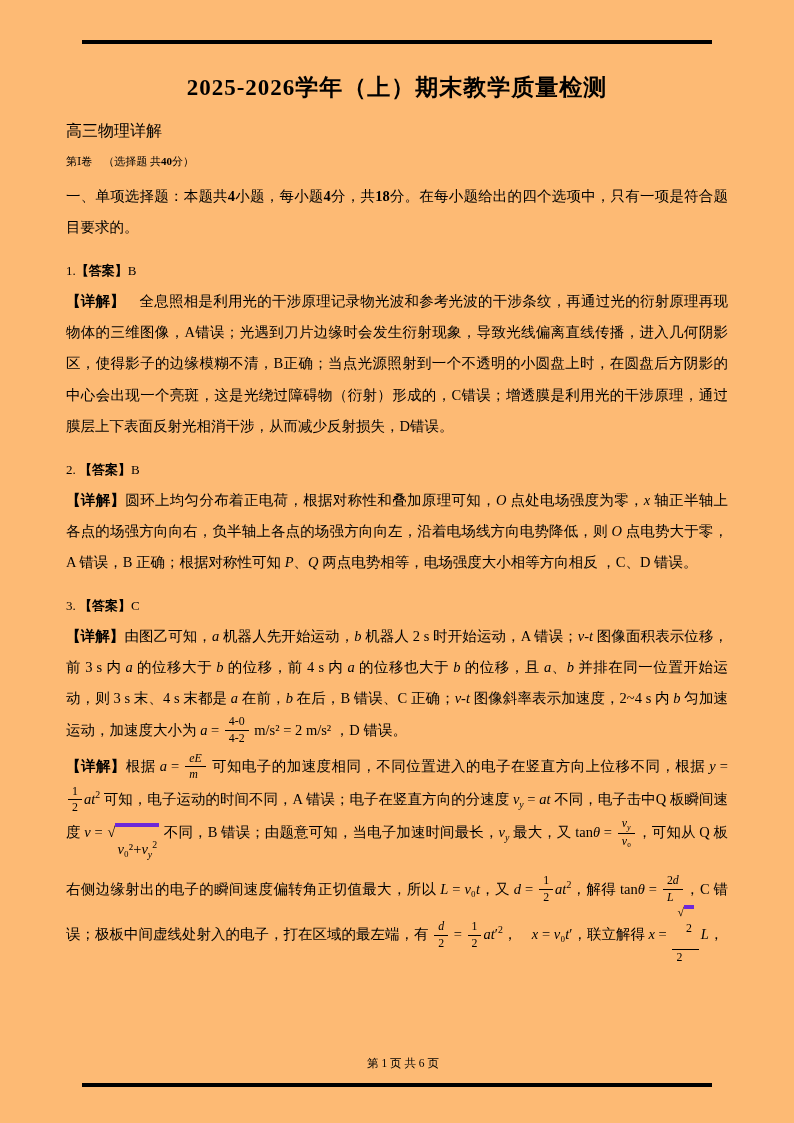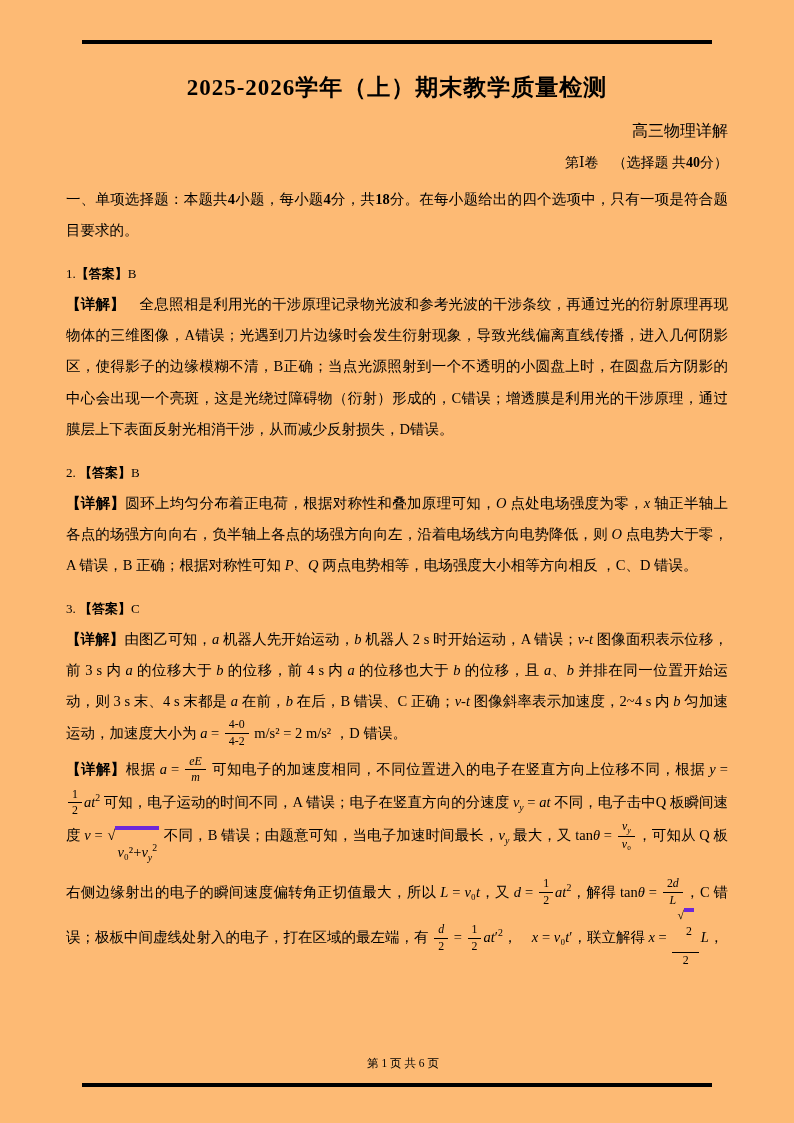--- a/index.html
+++ b/index.html
@@ -19,46 +19,45 @@
   .bottom-rule{position:absolute;left:82px;bottom:36px;width:630px;}
   h1.title{
     margin:28px 0 0;
     text-align:center;
     font-size:23px;
     font-weight:bold;
     letter-spacing:1px;
   }
   h2.subtitle{
     margin:18px 0 0;
-    text-align:right;
+    text-align:left;
     font-size:16px;
     font-weight:normal;
   }
   .section-header{
     margin:12px 0 0;
-    text-align:right;
-    font-size:14px;
+    text-align:left;
+    font-size:11px;
   }
   p{margin:0;}
   .body-text{
     font-size:14.5px;
     line-height:2.15;
     text-align:justify;
   }
   .intro{margin-top:12px;}
   .answer-line{margin-top:18px;font-size:13px;line-height:1.6;}
   .explanation{margin-top:4px;}
   b{font-weight:bold;}
   i{font-style:italic;}
   sub{font-style:italic;font-size:0.68em;}
   sup{font-size:0.68em;font-style:normal;}
   .frac{
     display:inline-flex;
     flex-direction:column;
-    text-align:center;
     vertical-align:middle;
     font-size:0.82em;
     line-height:1.3;
     margin:0 2px;
     position:relative;
     top:-1px;
   }
   .frac .num{border-bottom:1px solid #000;padding:0 4px;}
   .frac .den{padding:0 4px;}
   .sqrt{display:inline-flex;align-items:flex-start;margin:0 1px;}

